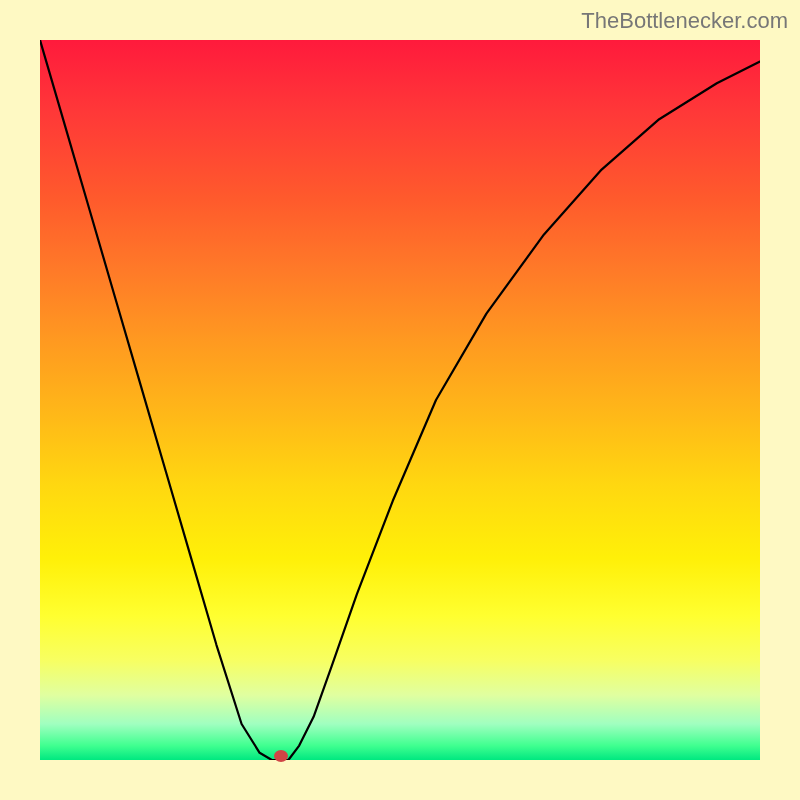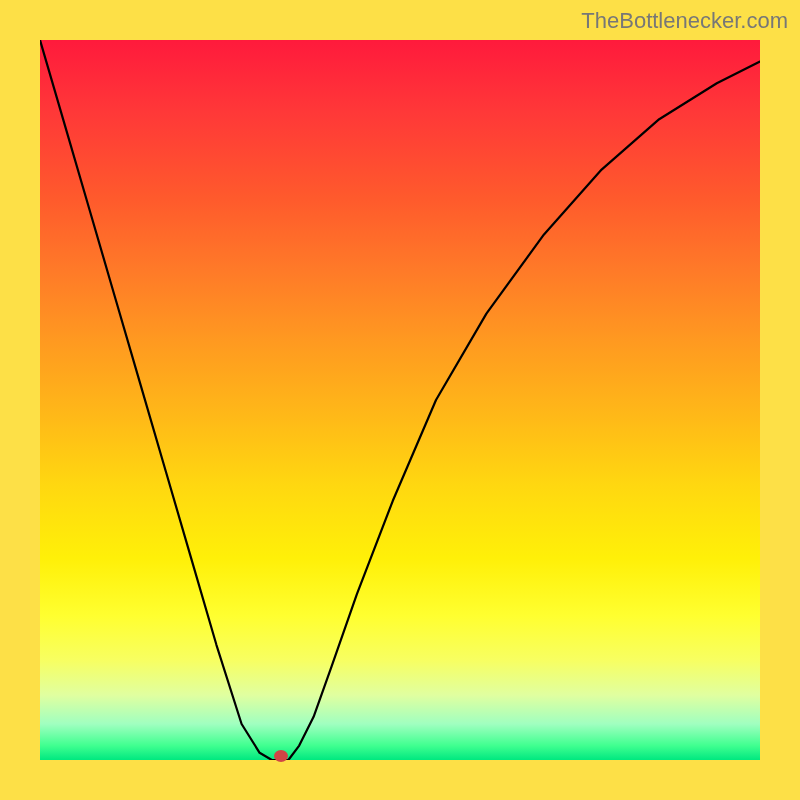--- a/index.html
+++ b/index.html
@@ -13,21 +13,21 @@
       position: relative;
       font-family: Arial, sans-serif;
       overflow: hidden;
     }
     .outer-frame {
       position: absolute;
       top: 0;
       left: 0;
       width: 800px;
       height: 800px;
-      background: #fde047;
+      background: #fef9c3;
     }
     .plot-area {
       position: absolute;
       top: 40px;
       left: 40px;
       width: 720px;
       height: 720px;
     }
     .gradient-bg {
       position: absolute;

